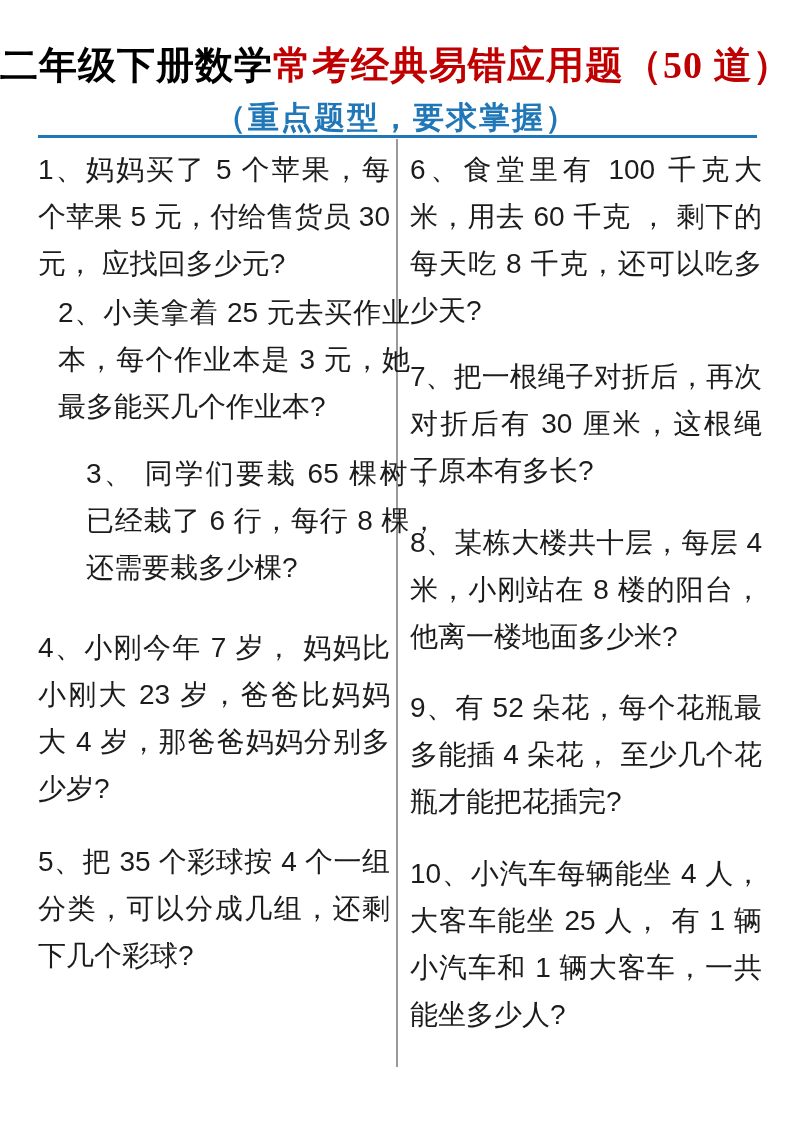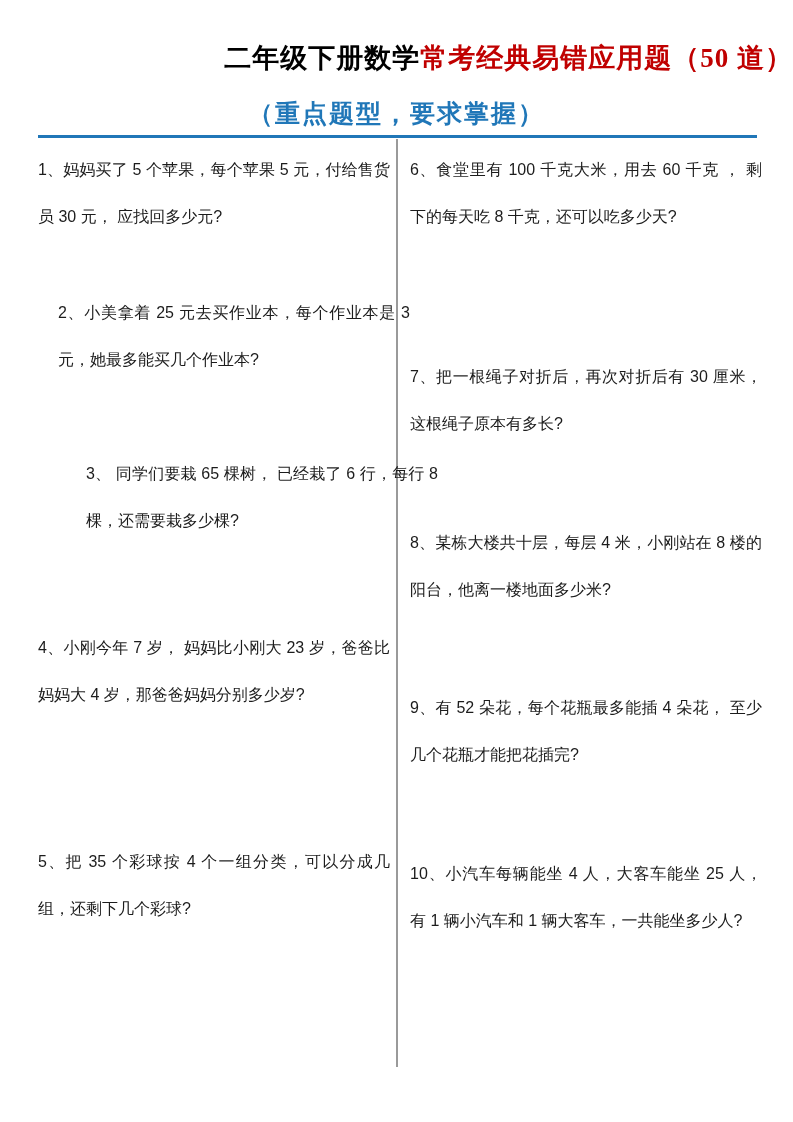--- a/index.html
+++ b/index.html
@@ -9,38 +9,38 @@
     height: 1122px;
     background: #ffffff;
     font-family: "Liberation Sans", sans-serif;
     overflow: hidden;
   }
   .title {
     position: absolute;
     top: 40px;
     left: 0;
     width: 100%;
-    text-align: right;
+    text-align: left;
     font-family: "Liberation Serif", serif;
     font-weight: 700;
-    font-size: 27px;
+    font-size: 38px;
     letter-spacing: 1px;
     color: #000000;
     white-space: nowrap;
   }
   .title .red { color: #c00000; }
   .subtitle {
     position: absolute;
     top: 97px;
     left: 0;
     width: 100%;
     text-align: center;
     font-family: "Liberation Serif", serif;
     font-weight: 700;
-    font-size: 25px;
+    font-size: 31px;
     letter-spacing: 2px;
     color: #2077b8;
     white-space: nowrap;
   }
   .rule {
     position: absolute;
     top: 135px;
     left: 38px;
     width: 719px;
     height: 3px;
@@ -50,21 +50,21 @@
     position: absolute;
     top: 139px;
     left: 396px;
     width: 2px;
     height: 928px;
     background: #9a9a9a;
   }
   .question {
     position: absolute;
     width: 352px;
-    font-size: 16px;
+    font-size: 28px;
     line-height: 47px;
     color: #1c1c1c;
     text-align: justify;
   }
   .col-left  .question { left: 38px; }
   .col-right .question { left: 410px; }
   .q1  { top: 146px; }
   .q2  { top: 289px; margin-left: 20px; }
   .q3  { top: 450px; margin-left: 48px; }
   .q4  { top: 624px; }

